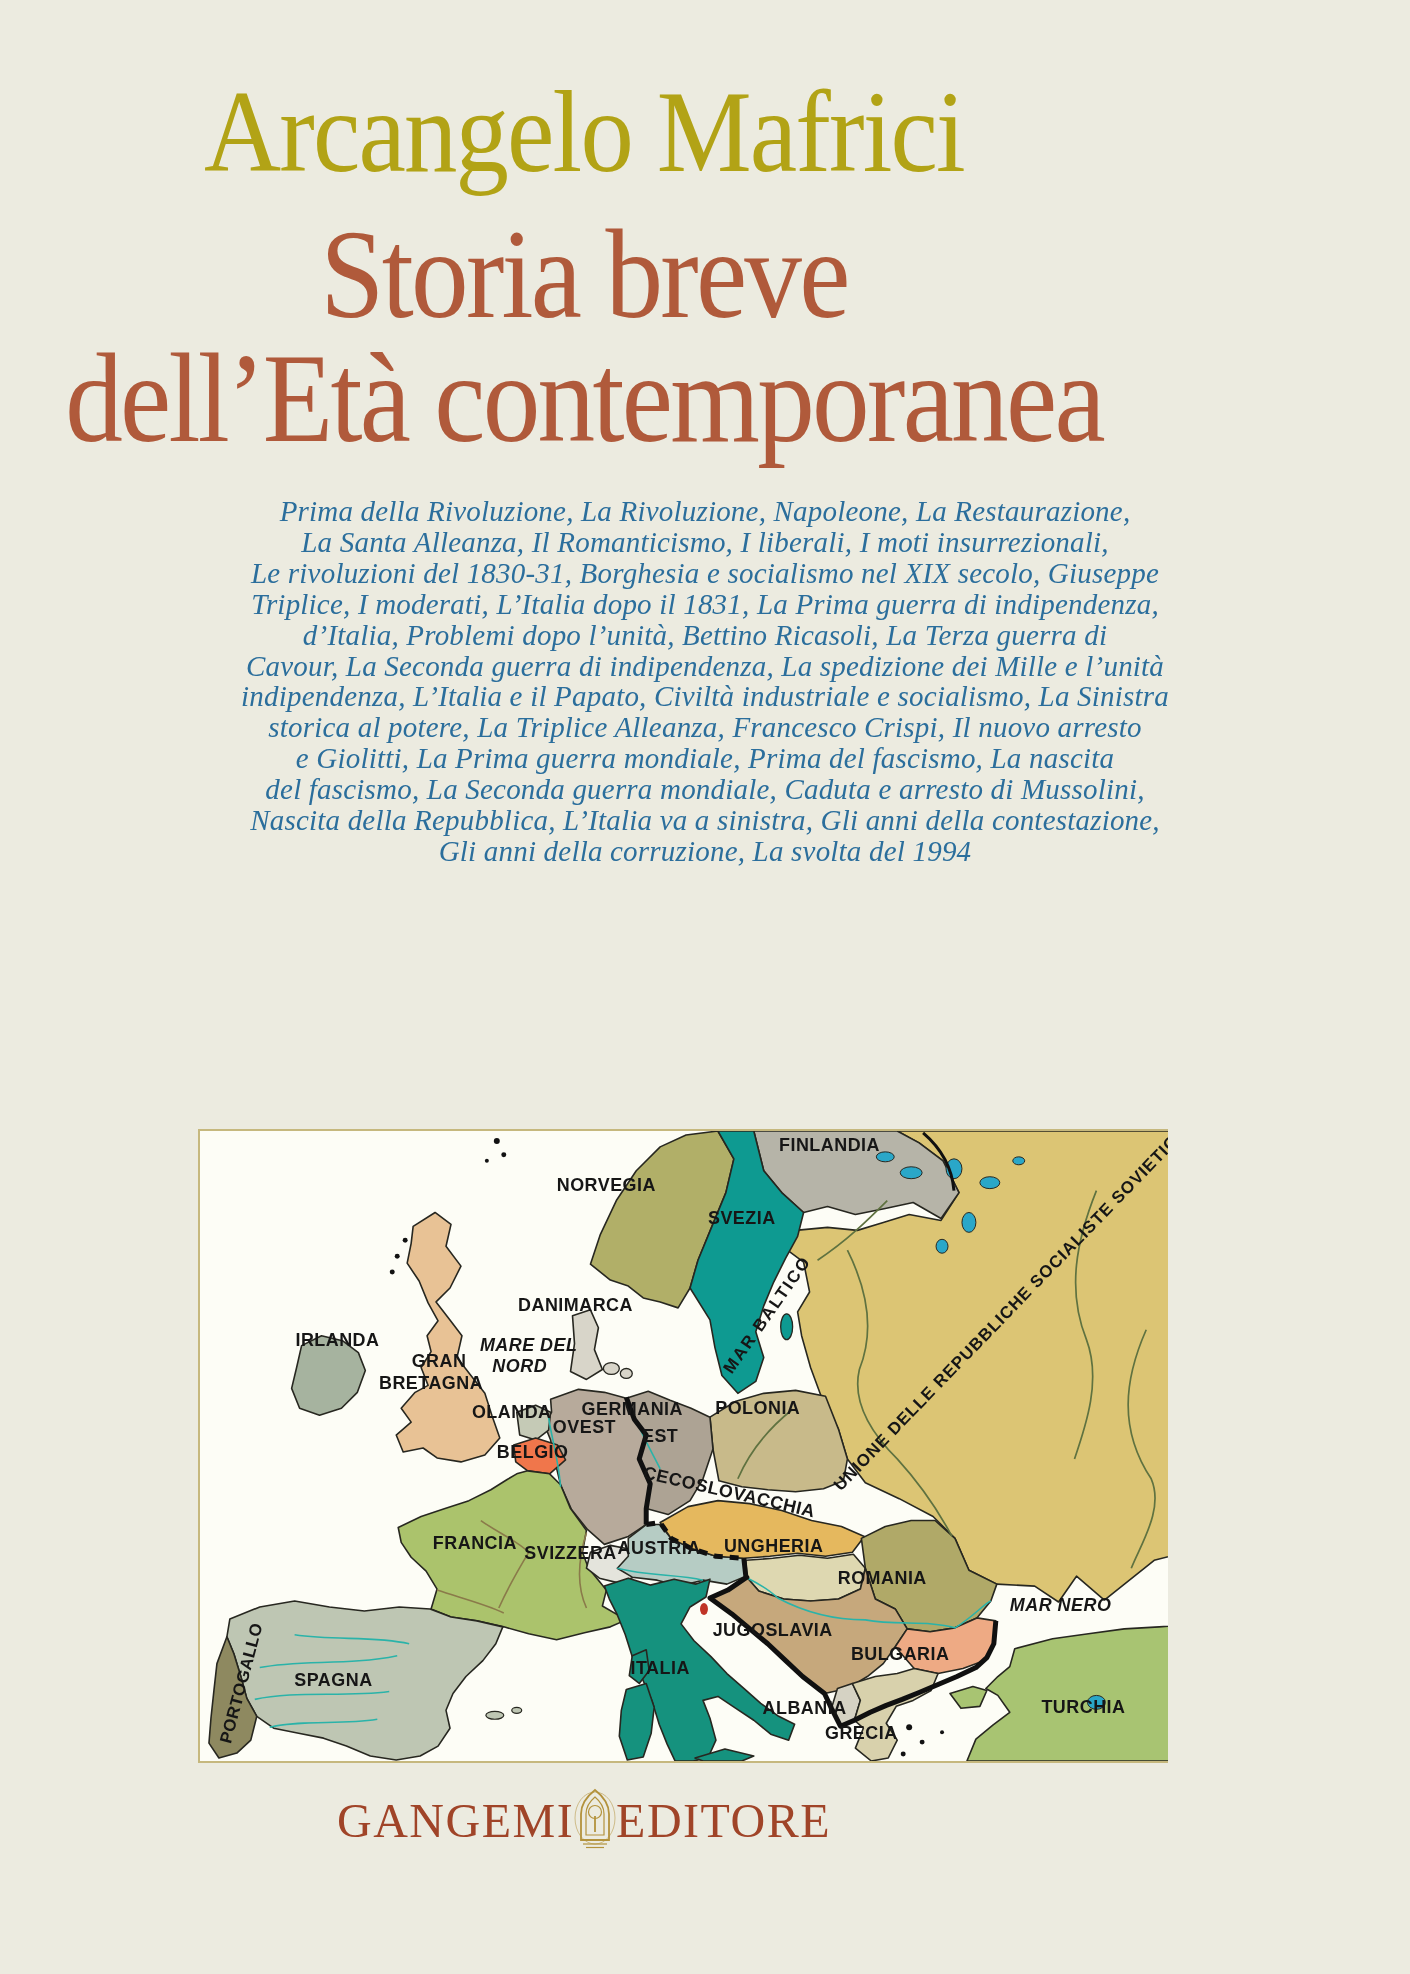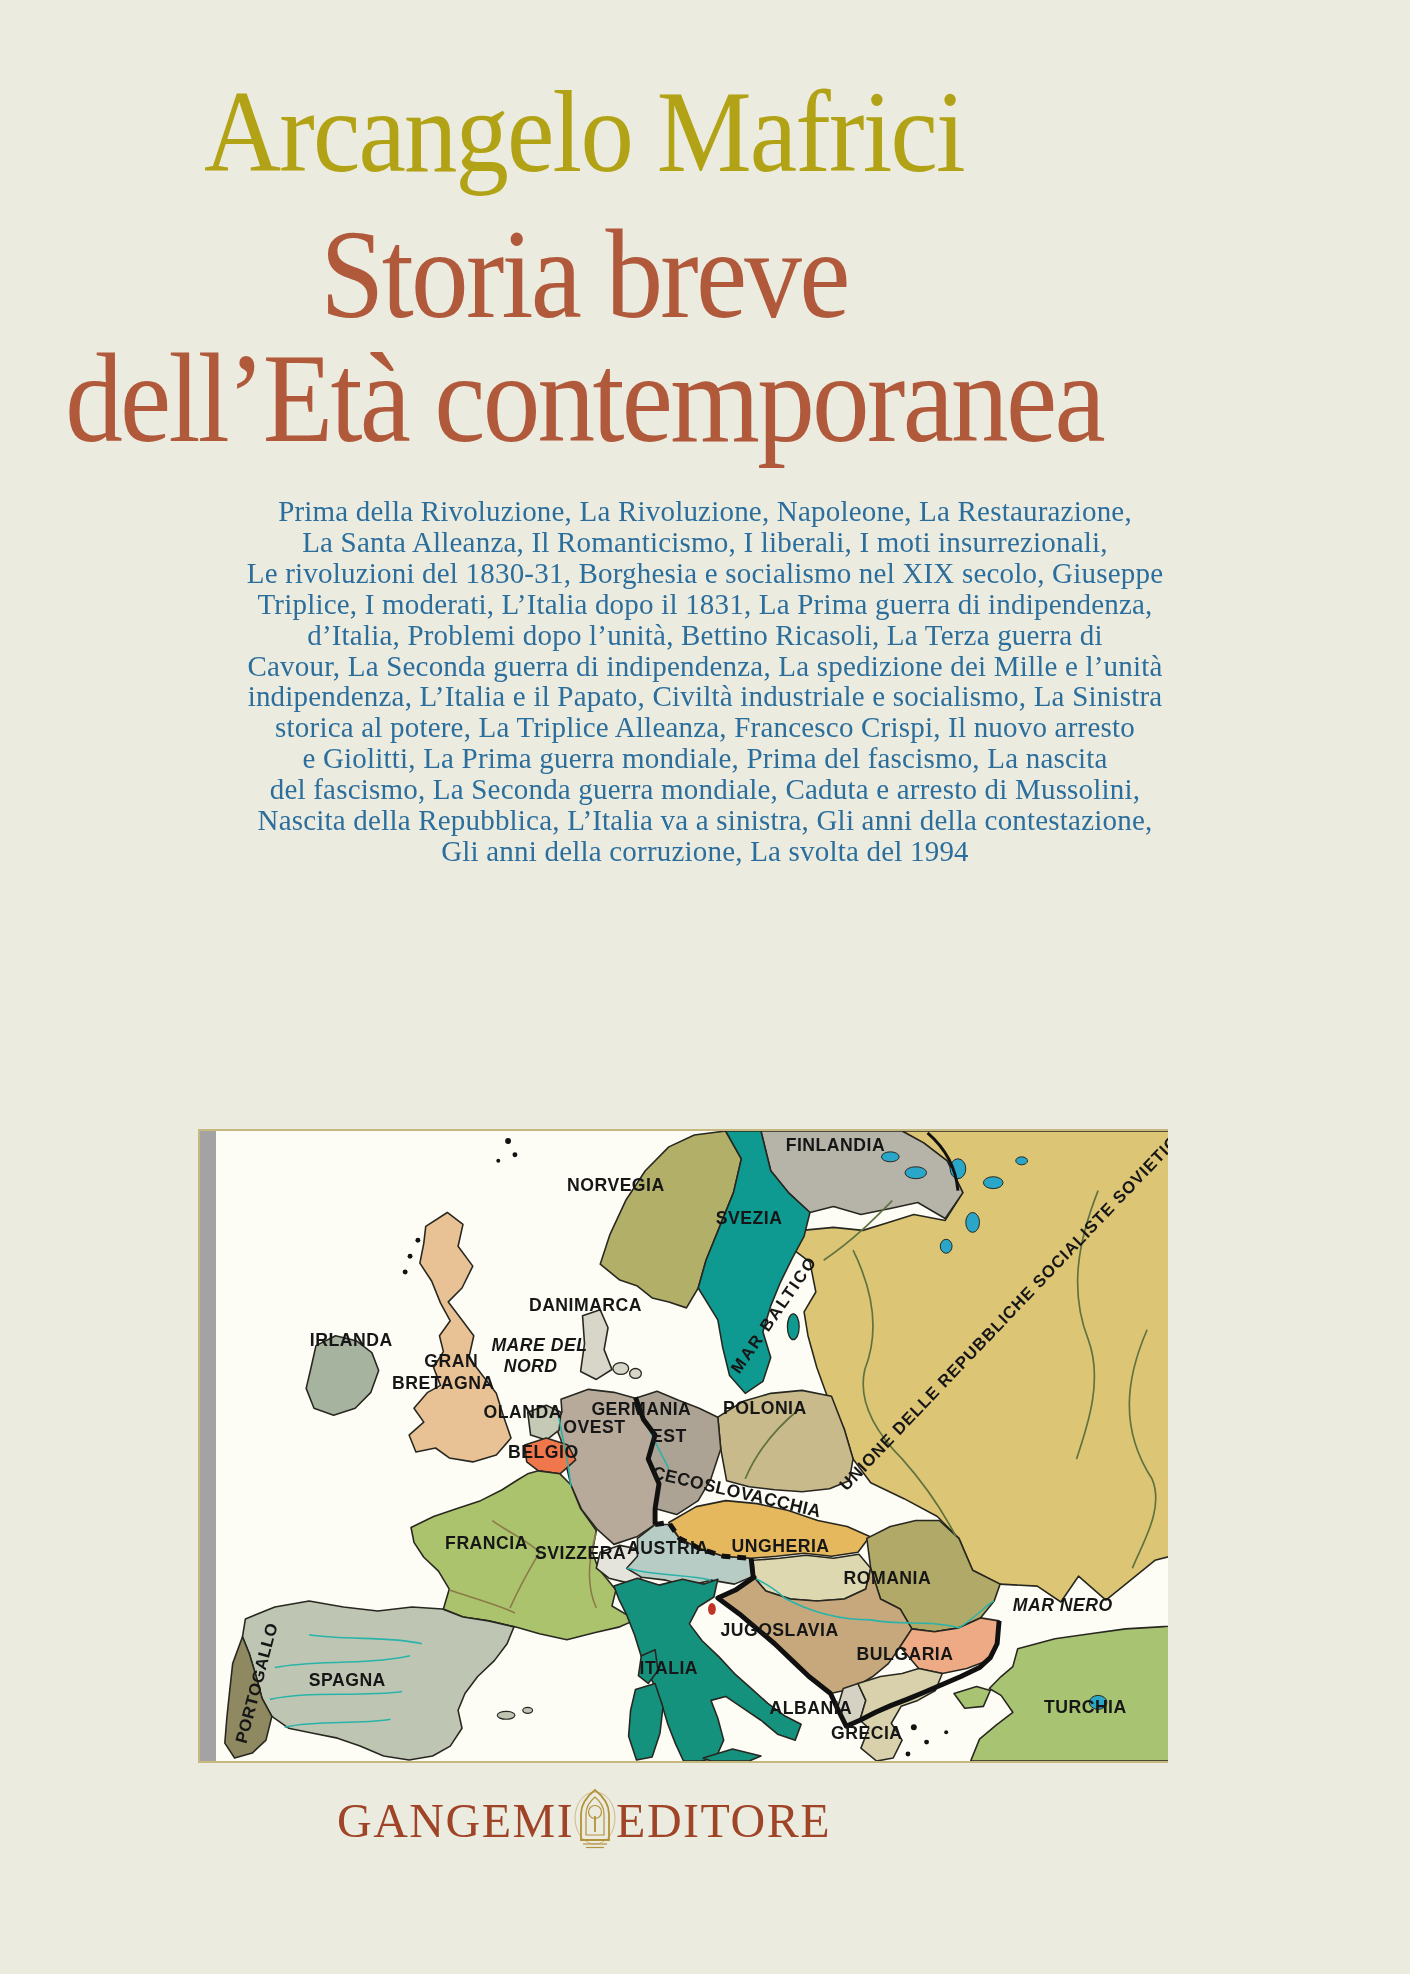--- a/index.html
+++ b/index.html
@@ -14,27 +14,27 @@
     white-space:nowrap;
   }
   .title {
     position:absolute; top:212px; left:0; width:100%;
     text-align:center; font-size:128px; line-height:124px;
     color:#b05a3b; letter-spacing:-3px;
     transform:scaleX(0.90); transform-origin:center;
   }
   .subtitle {
     position:absolute; top:496px; left:95px; width:1220px;
-    text-align:center; 
+    text-align:center; font-style:italic;
     font-size:29px; line-height:30.9px;
     color:#2b6e9c; letter-spacing:0.2px;
   }
   .mapbox {
     position:absolute; left:198px; top:1129px; width:1005px; height:634px;
-    border:2px solid #c6b87e; background:#a3a3a3;padding-left:16px;
+    border:2px solid #c6b87e; background:#ef4444;
   }
   .mapbox svg { display:block; width:100%; height:100%; }
 
   .maplbl { font-family:"Liberation Sans", sans-serif; font-weight:700; font-size:18px;
             fill:#161616; text-anchor:middle; letter-spacing:0.5px; }
   .maplbl.it { font-style:italic; }
 
   .country { stroke:#272720; stroke-width:1.6; stroke-linejoin:round; }
   .river-t { fill:none; stroke:#2ab3a9; stroke-width:1.6; }
   .river-b { fill:none; stroke:#8a7a4a; stroke-width:1.6; }

